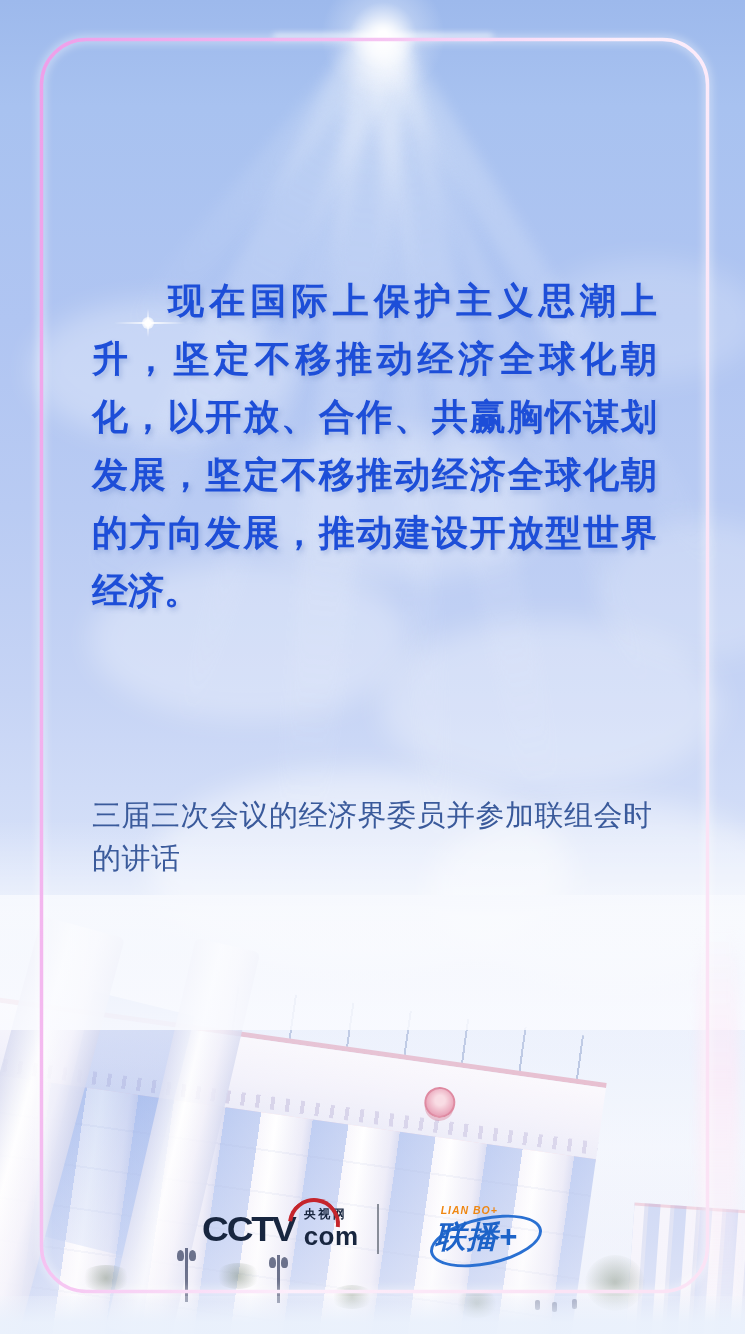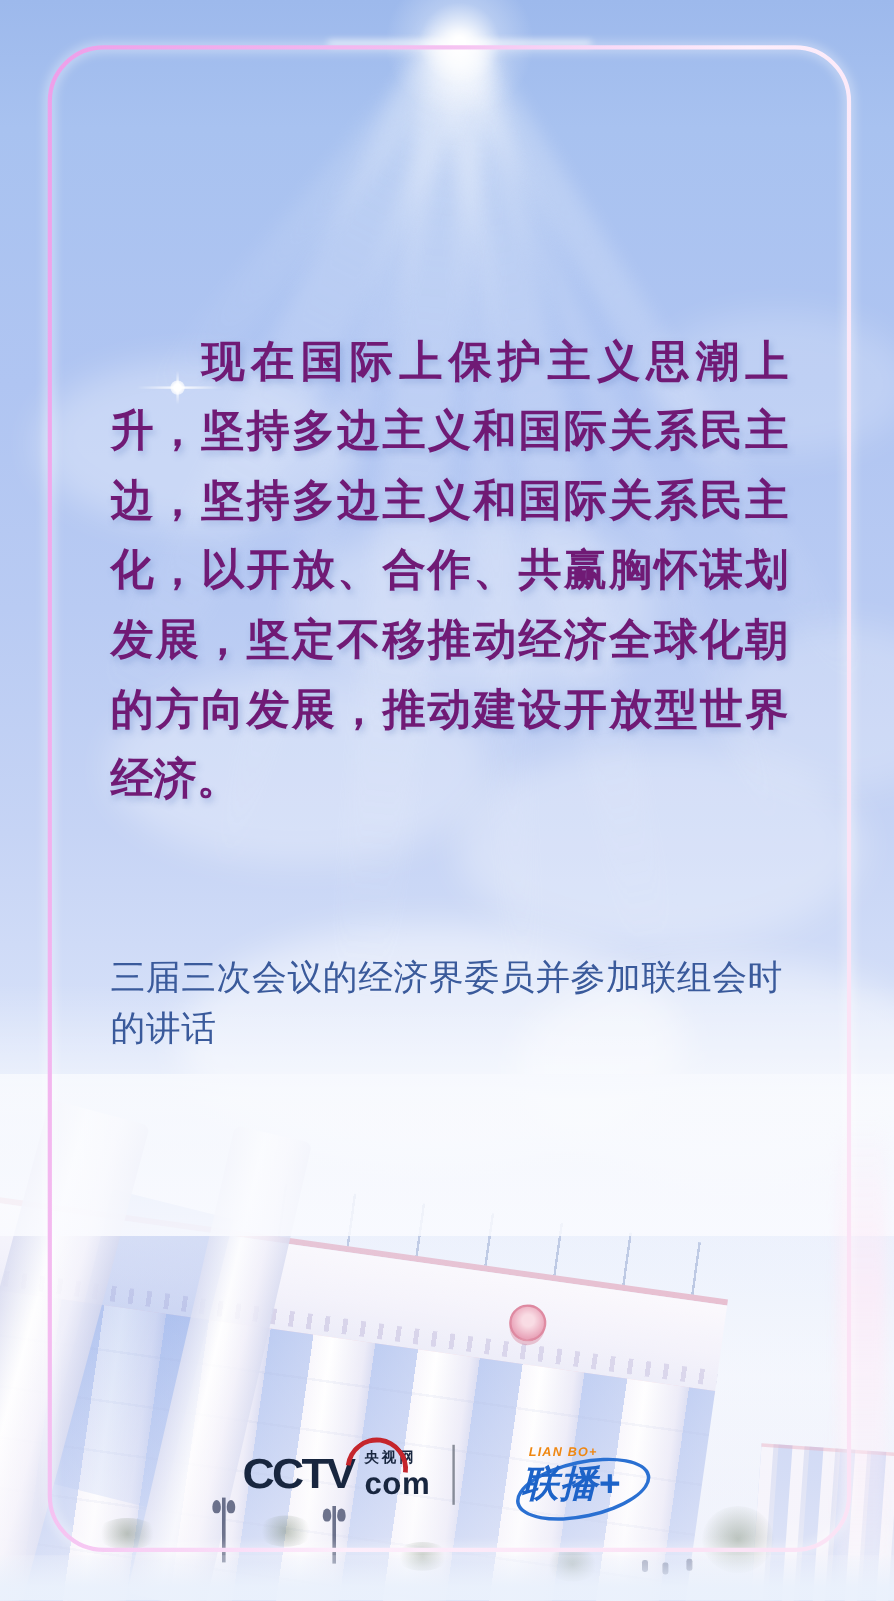--- a/index.html
+++ b/index.html
@@ -111,21 +111,21 @@
       rgba(240,244,253,.95) 0%, rgba(242,245,253,.45) 18%,
       rgba(255,255,255,.22) 45%, rgba(252,250,253,.42) 78%, rgba(248,247,252,.65) 100%);
   }
   .bottom-strip{
     left:0;top:1296px;width:745px;height:38px;z-index:8;
     background:linear-gradient(180deg, rgba(242,245,252,.25), rgba(234,241,252,.95) 70%);
   }
   
   .quote-block{left:92px;top:272px;width:565px;z-index:10;}
   .q-line{
-    font-size:36px;line-height:58px;font-weight:800;color:#701a75;
+    font-size:36px;line-height:58px;font-weight:800;color:#1d4ed8;
     text-align:justify;text-align-last:justify;white-space:nowrap;
     text-shadow:2px 3px 5px rgba(110,140,205,.45);
   }
   .q-line.first{padding-left:76px;}
   .q-line.last{text-align:right;text-align-last:left;}
   .attribution{left:92px;top:794px;width:582px;z-index:10;}
   .attr-line{font-size:29px;line-height:43px;color:#3a5a9b;letter-spacing:.5px;white-space:nowrap;}
   
   .footer{left:0;top:1200px;width:745px;display:flex;justify-content:center;align-items:flex-start;gap:18px;z-index:30;}
   .cctv-logo{display:flex;align-items:center;position:relative;padding-top:8px;}
@@ -204,22 +204,21 @@
   <div class="ray" style="width:30px;height:800px;opacity:.30;transform:translateX(-50%) rotate(16deg);"></div>
   <div class="ray" style="width:56px;height:680px;opacity:.38;transform:translateX(-50%) rotate(27deg);"></div>
   <div class="ray" style="width:36px;height:430px;opacity:.30;transform:translateX(-50%) rotate(40deg);"></div>
 </div>
 <div class="abs flare"></div>
 <div class="abs flare-streak"></div>
 <div class="abs sparkle"></div>
 
 <div class="abs quote-block">
   <div class="q-line first">现在国际上保护主义思潮上</div>
-  <div class="q-line">升，坚持多边主义和国际关系民主</div>
-  <div class="q-line">边，坚持多边主义和国际关系民主</div>
+  <div class="q-line">升，坚定不移推动经济全球化朝</div>
   <div class="q-line">化，以开放、合作、共赢胸怀谋划</div>
   <div class="q-line">发展，坚定不移推动经济全球化朝</div>
   <div class="q-line">的方向发展，推动建设开放型世界</div>
   <div class="q-line last">经济。</div>
 </div>
 
 <div class="abs attribution">
   <div class="attr-line">三届三次会议的经济界委员并参加联组会时</div>
   <div class="attr-line">的讲话</div>
 </div>

